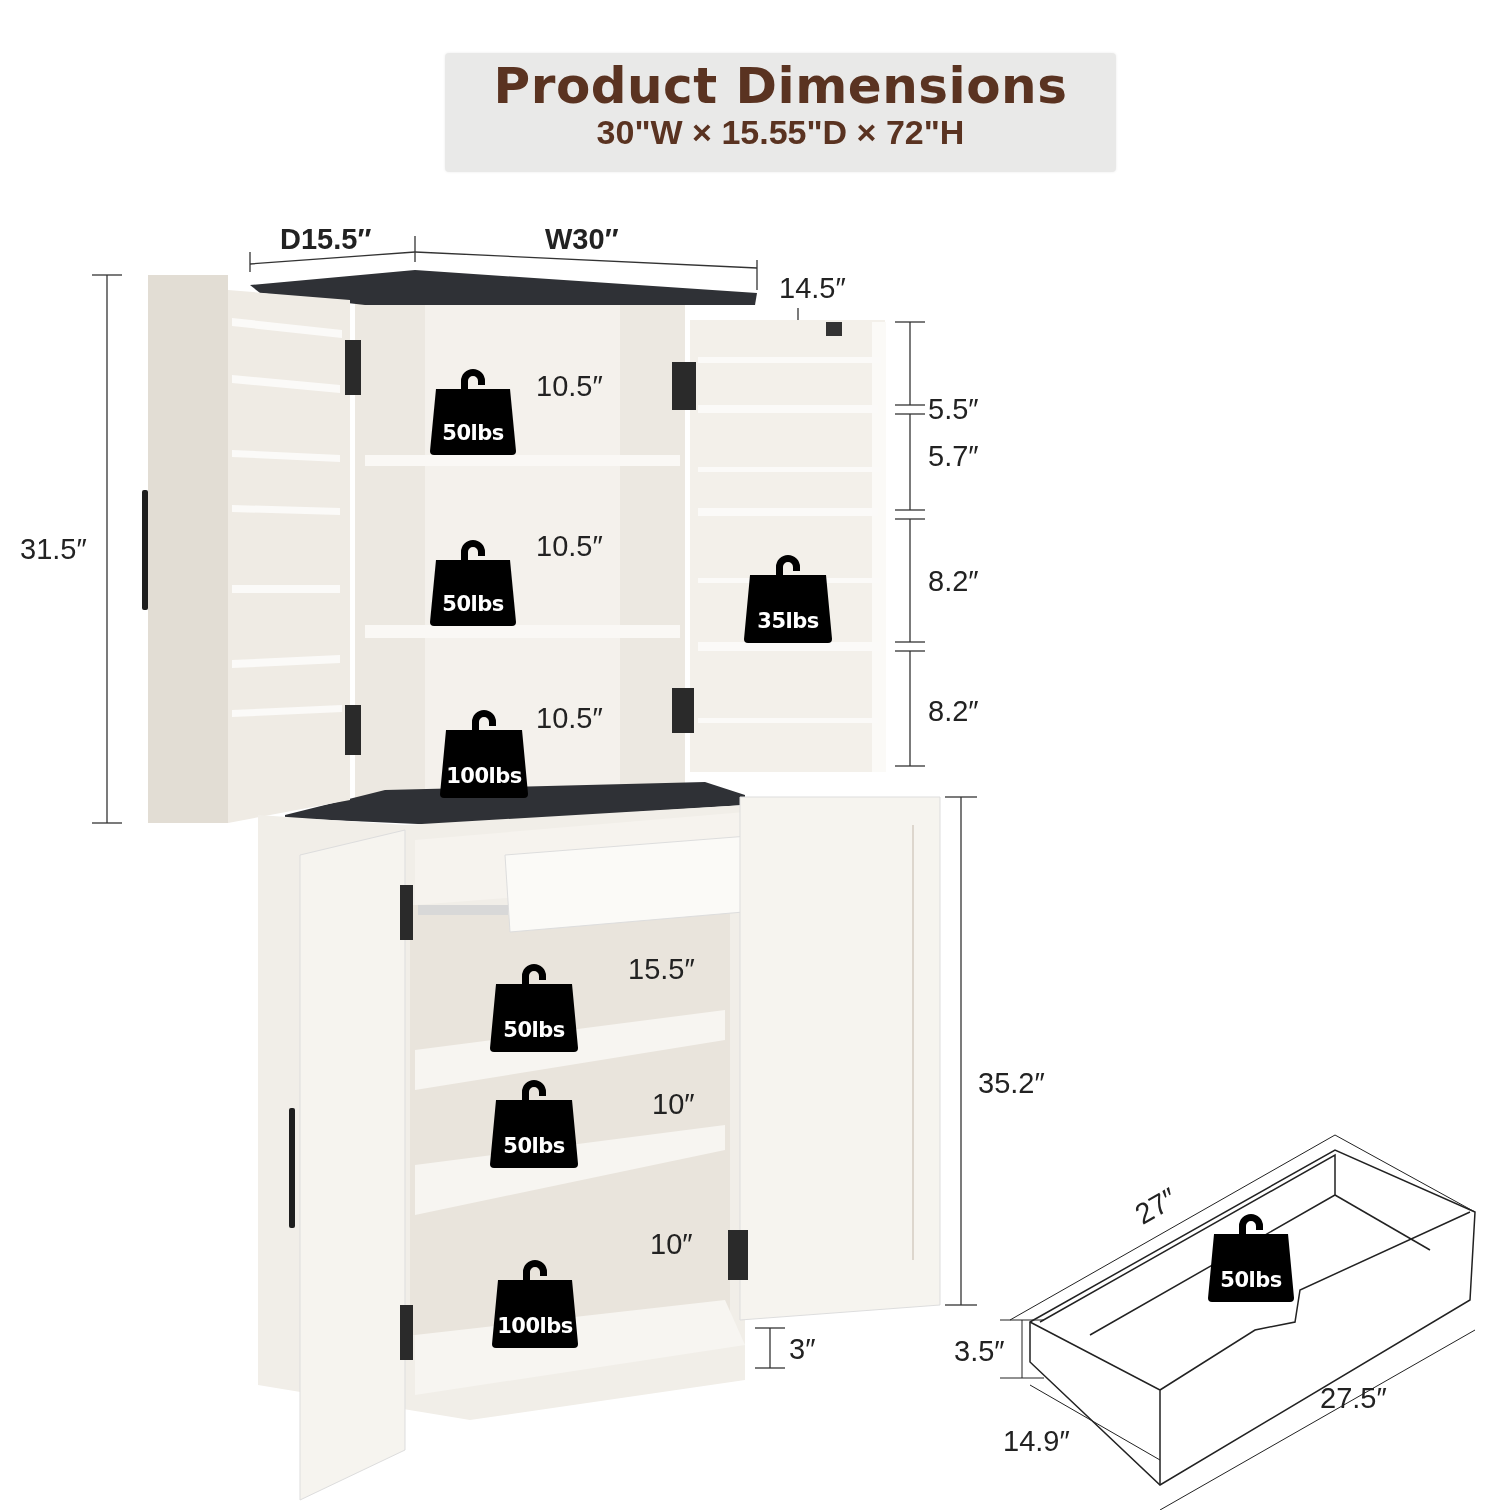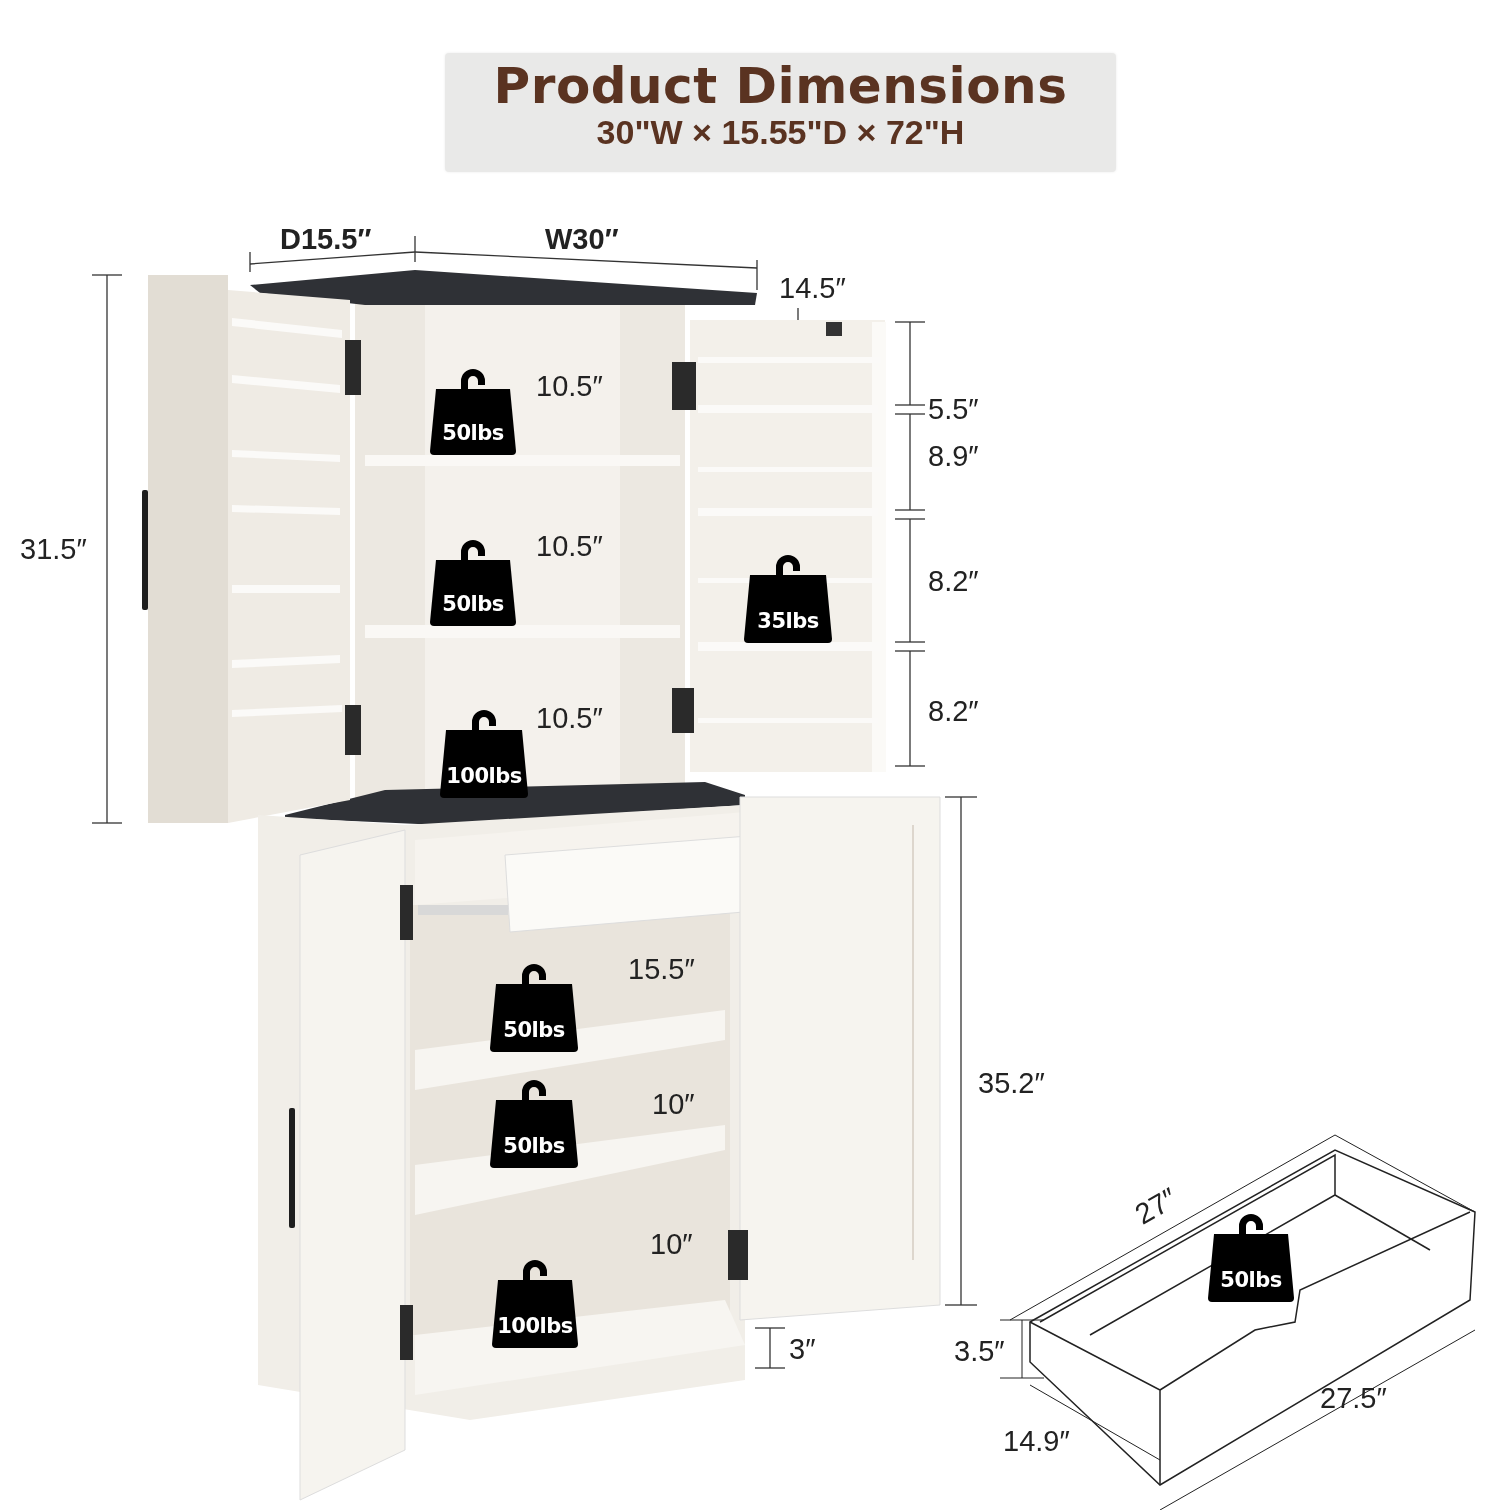--- a/index.html
+++ b/index.html
@@ -147,21 +147,21 @@
     <line x1="1000" y1="1378" x2="1044" y2="1378" stroke-width="1"></line>
   </g>
 </svg>
 
 <div class="abs dim bold" style="left:280px;top:223px;">D15.5″</div>
 <div class="abs dim bold" style="left:545px;top:223px;text-align:right;">W30″</div>
 <div class="abs dim" style="left:20px;top:533px;">31.5″</div>
 <div class="abs dim" style="left:779px;top:272px;">14.5″</div>
 
 <div class="abs dim" style="left:928px;top:348px;margin-top:45px;">5.5″</div>
-<div class="abs dim" style="left:928px;top:440px;">8.9″</div>
+<div class="abs dim" style="left:928px;top:440px;">5.7″</div>
 <div class="abs dim" style="left:928px;top:565px;">8.2″</div>
 <div class="abs dim" style="left:928px;top:695px;">8.2″</div>
 
 <div class="abs dim" style="left:536px;top:370px;">10.5″</div>
 <div class="abs dim" style="left:536px;top:530px;">10.5″</div>
 <div class="abs dim" style="left:536px;top:702px;">10.5″</div>
 
 <div class="abs dim" style="left:978px;top:1036px;margin-top:31px;">35.2″</div>
 <div class="abs dim" style="left:789px;top:1333px;">3″</div>
 <div class="abs dim" style="left:628px;top:953px;">15.5″</div>

